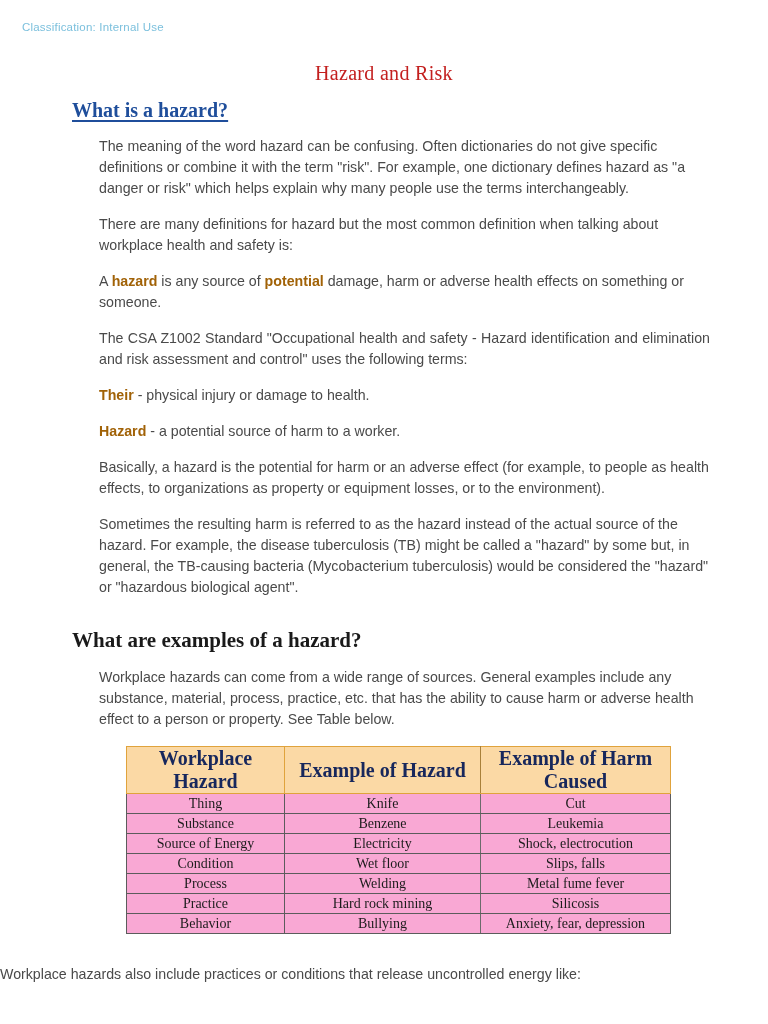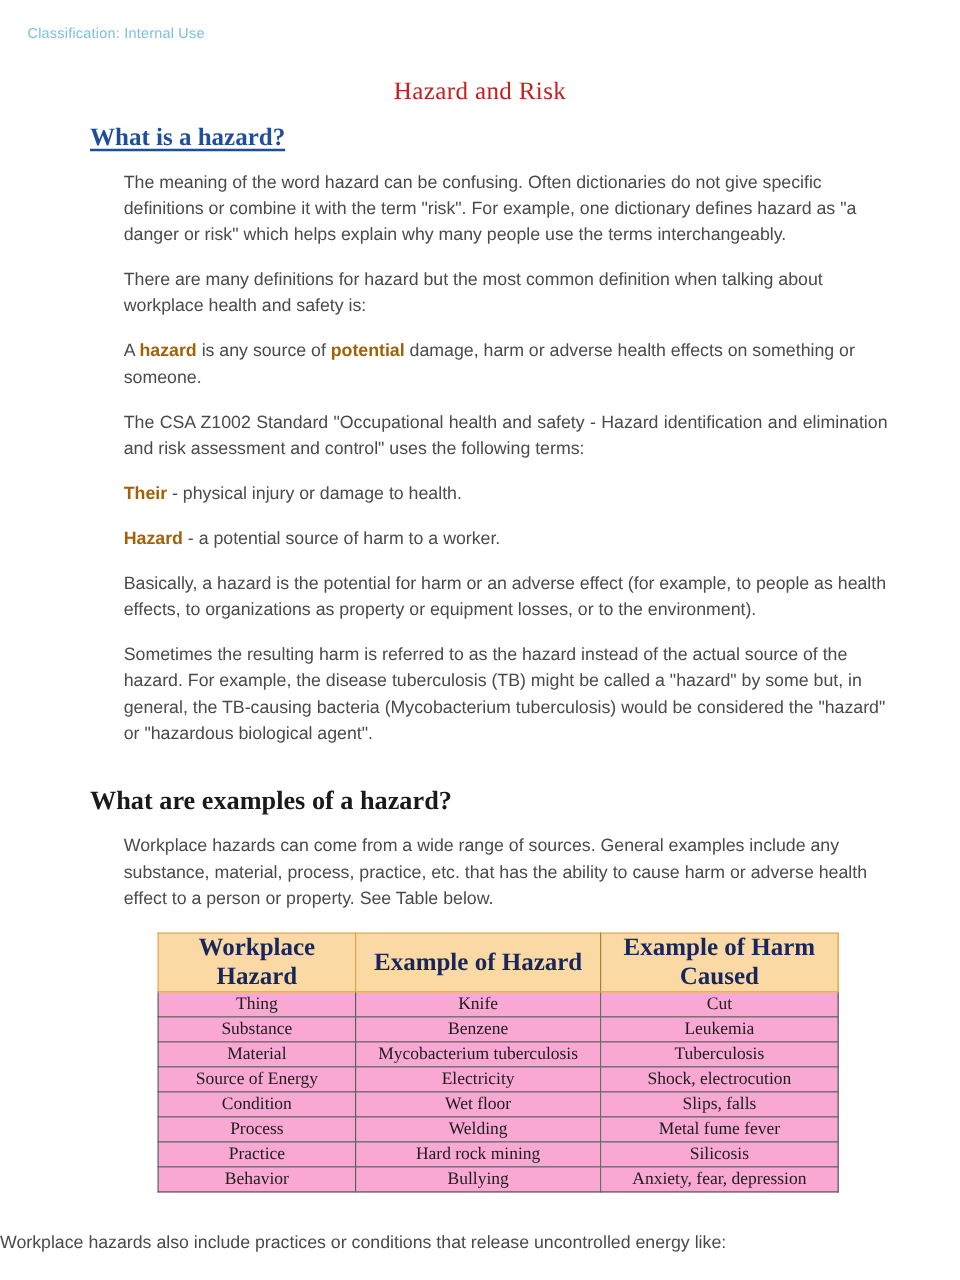--- a/index.html
+++ b/index.html
@@ -220,25 +220,20 @@
               <td class="tbl-cell">Thing</td>
               <td class="tbl-cell mid">Knife</td>
               <td class="tbl-cell">Cut</td>
             </tr>
             <tr>
               <td class="tbl-cell">Substance</td>
               <td class="tbl-cell mid">Benzene</td>
               <td class="tbl-cell">Leukemia</td>
             </tr>
             <tr>
-              <td class="tbl-cell">Material</td>
-              <td class="tbl-cell mid">Mycobacterium tuberculosis</td>
-              <td class="tbl-cell">Tuberculosis</td>
-            </tr>
-            <tr>
               <td class="tbl-cell">Source of Energy</td>
               <td class="tbl-cell mid">Electricity</td>
               <td class="tbl-cell">Shock, electrocution</td>
             </tr>
             <tr>
               <td class="tbl-cell">Condition</td>
               <td class="tbl-cell mid">Wet floor</td>
               <td class="tbl-cell">Slips, falls</td>
             </tr>
             <tr>

